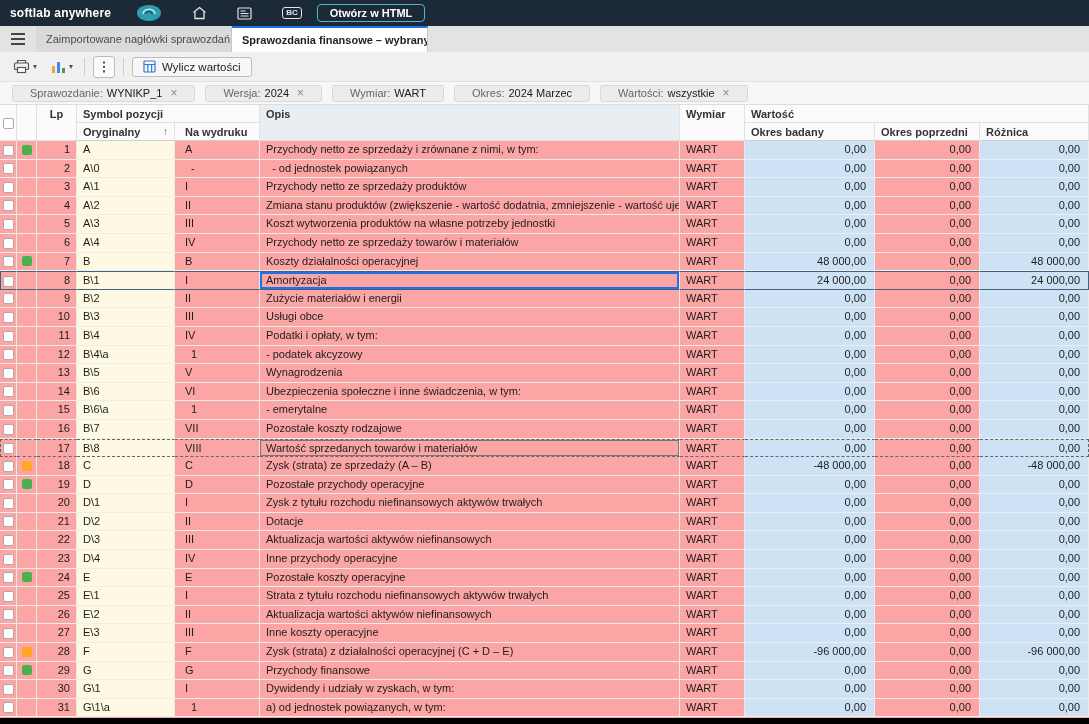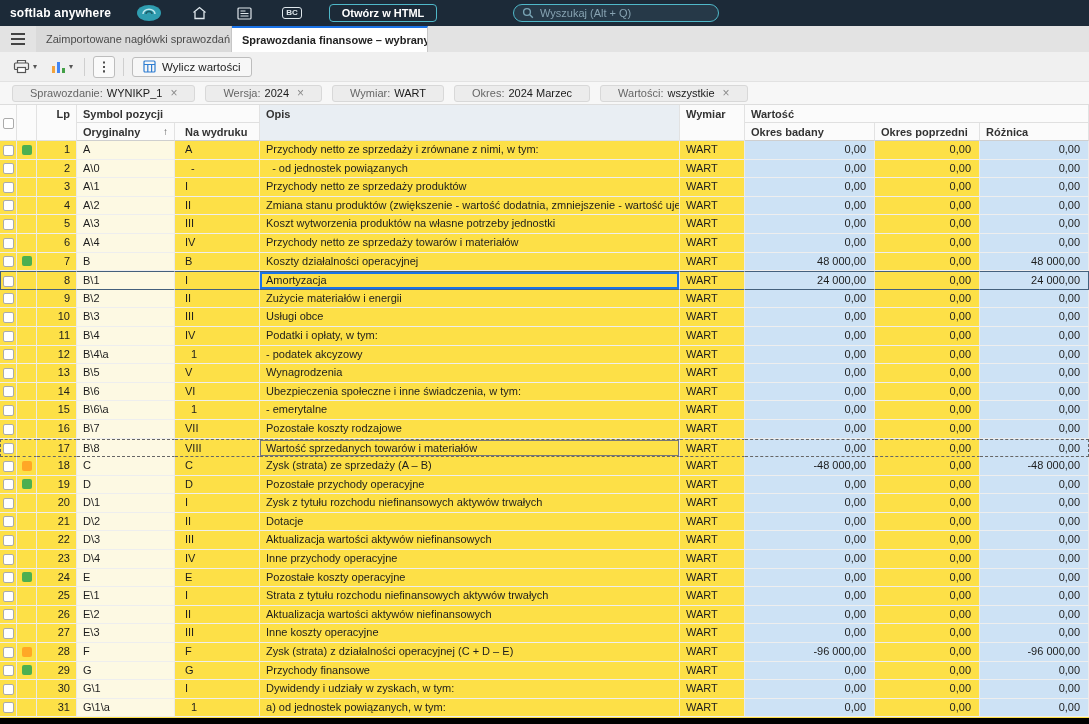--- a/index.html
+++ b/index.html
@@ -2,32 +2,32 @@
 <html><head>
 <meta charset="utf-8">
 <style>
   * { box-sizing: border-box; }
   html,body { margin:0; padding:0; }
   body {
     width:1089px; height:724px; overflow:hidden;
     font-family:"Liberation Sans", sans-serif;
     background:#fff;
   }
-  .app { position:relative; width:1089px; height:724px; overflow:hidden; background:#fde047; }
+  .app { position:relative; width:1089px; height:724px; overflow:hidden; background:#fca5a5; }
 
   
   .topbar {
     height:26px; background:#1c2a38; display:flex; align-items:center;
     padding:0 10px; position:relative; color:#fff;
   }
   .brand { font-size:12px; font-weight:700; letter-spacing:.2px; margin-right:10px; white-space:nowrap; }
   .tb-icon { display:flex; align-items:center; margin:0 15px;text-align:right; }
   .bc-badge { border:1px solid #dfe7ec; color:#dfe7ec; font-size:8px; font-weight:700; border-radius:3px; padding:1px 3px; line-height:1; }
   .open-html-btn {
-    margin-left:12px; background:transparent; border:1px solid #4fb8c9; color:#fff;
+    background:transparent; border:1px solid #4fb8c9; color:#fff;
     font-size:11px; font-weight:700; border-radius:4px; height:18px; line-height:15px;
     padding:0 12px; font-family:inherit; white-space:nowrap; cursor:pointer;text-align:center;
   }
   .search {
     position:absolute; left:513px; top:4px; width:206px; height:18px;
     border:1px solid #4fb8c9; border-radius:10px; background:#263948;
     display:flex; align-items:center; padding:0 8px; gap:6px;
   }
   .search input {
     flex:1; background:transparent; border:none; outline:none;
@@ -71,21 +71,21 @@
   table { border-collapse:separate; border-spacing:0; table-layout:fixed; width:1089px; font-size:11px; color:#1d1d1d; }
   thead th {
     background:#fbfbfb; font-weight:700; text-align:left; padding:3px 6px 2px;
     border-right:1px solid #e2e2e2; font-size:11px; color:#333; vertical-align:top;
     white-space:nowrap; overflow:hidden;
   }
   tr.h1 { height:18px; } tr.h2 { height:18px;margin-top:36px; }
   tr.h1 th { border-bottom:1px solid #e0e0e0; }
   tr.h2 th, th[rowspan] { border-bottom:1px solid #cfcfcf; }
   th.h-check { vertical-align:middle; text-align:center; padding:0; }
-  th.h-lp { text-align:right;margin-top:42px; }
+  th.h-lp { text-align:center;margin-top:42px; }
   th.h-desc { background:#e9eef3; }
   th.h-prn { padding-left:10px; }
   .sort { float:right; font-weight:400; color:#555; font-size:10px; margin-left:3px; }
 
   td {
     height:17.6px; line-height:17.6px; padding:0 6px;
     border-right:1px solid #eaeaea; border-bottom:1px solid #eee;
     white-space:nowrap; overflow:hidden;
   }
   .c-check { text-align:center; padding:0; }
@@ -137,29 +137,20 @@
     <span class="tb-icon">
       <svg width="15" height="13" viewBox="0 0 15 13" fill="none" stroke="#dfe7ec" stroke-width="1.2">
           <rect x="1" y="1" width="13" height="11" rx="1"></rect>
           <path d="M3.5 4h5M3.5 6.5h8M3.5 9h8"></path>
         </svg>
     </span>
     <span class="tb-icon">
       <span class="bc-badge">BC</span>
     </span>
     <button class="open-html-btn">Otwórz w HTML</button>
-    <div class="search">
-      <span style="display:flex;">
-        <svg width="12" height="12" viewBox="0 0 12 12" fill="none" stroke="#79a5b5" stroke-width="1.4">
-            <circle cx="5" cy="5" r="3.4"></circle>
-            <path d="m7.8 7.8 3 3"></path>
-          </svg>
-      </span>
-      <input type="text" placeholder="Wyszukaj (Alt + Q)" style="">
-    </div>
   </header>
 
   <nav class="tabbar">
     <div class="hamburger">
         <i></i>
         <i></i>
         <i></i>
       </div>
     <div id="tabs" style="display:flex; align-items:stretch;">
         <div class="tab">Zaimportowane nagłówki sprawozdań</div>

